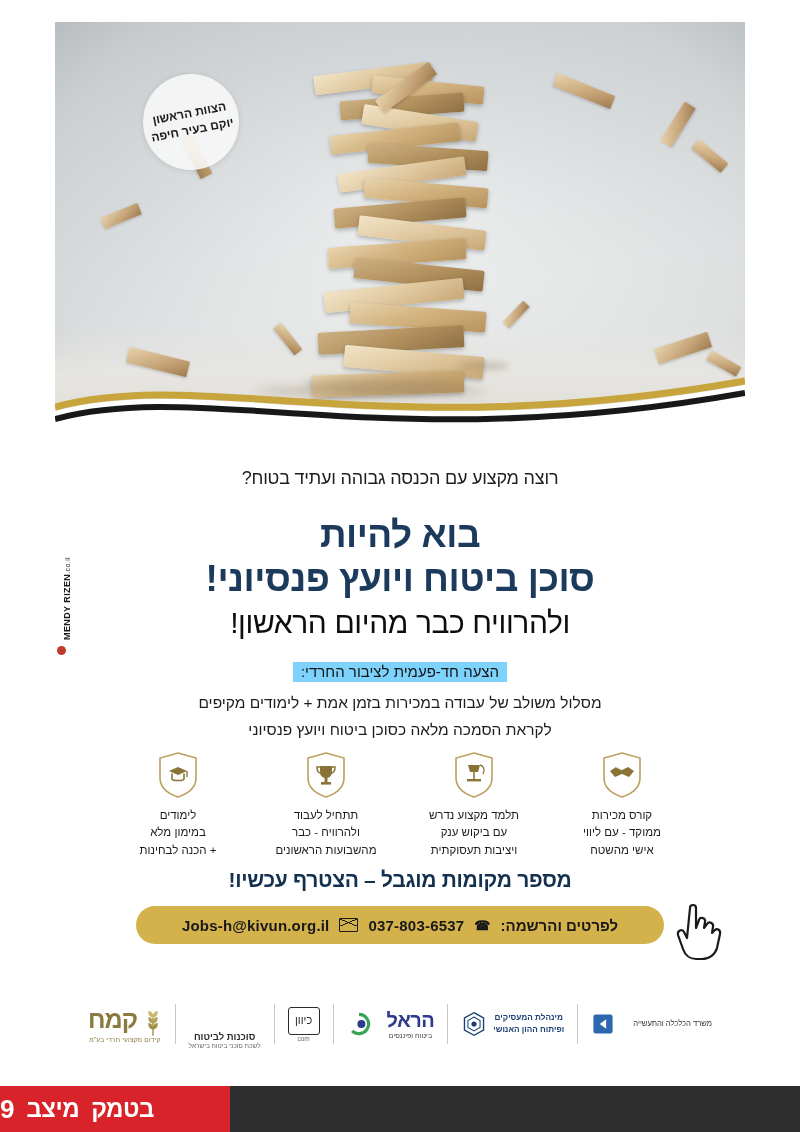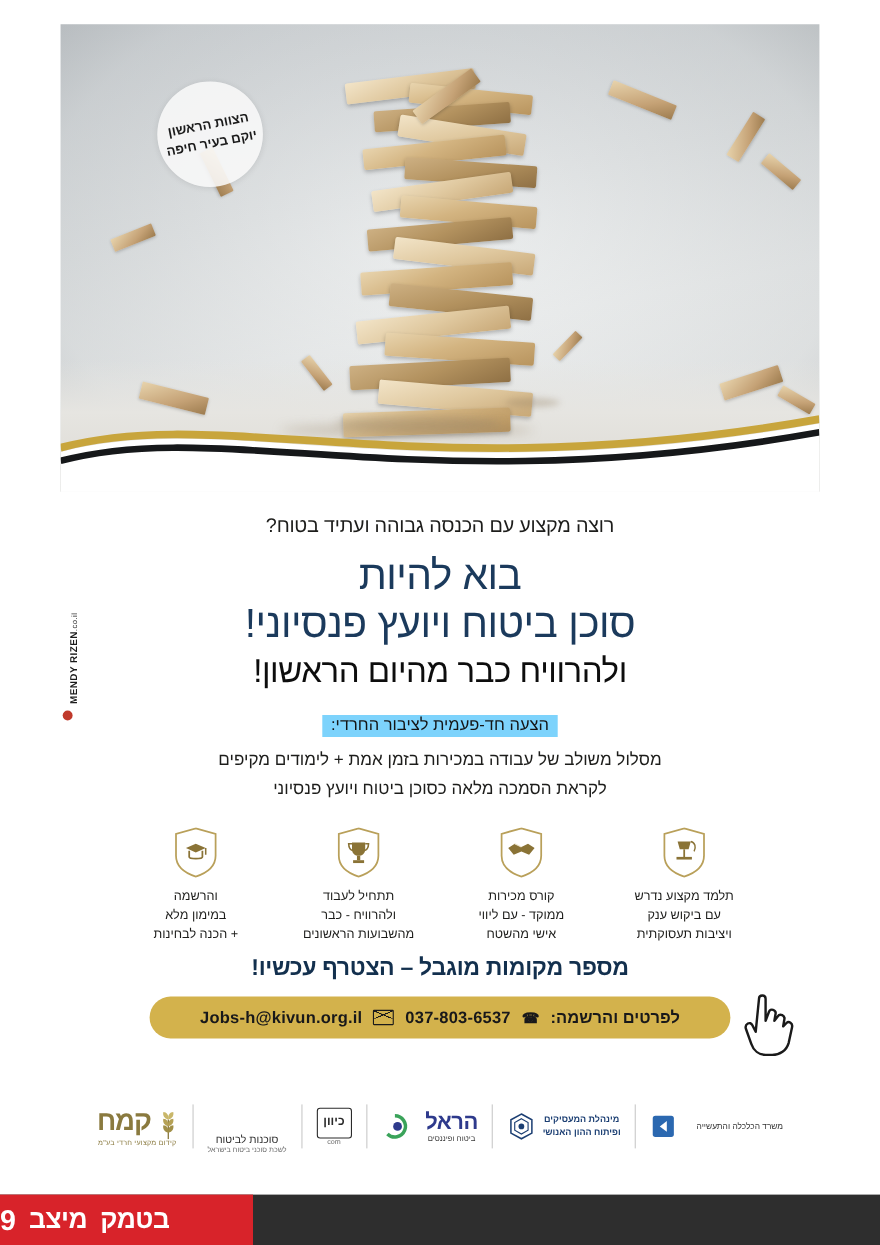--- a/index.html
+++ b/index.html
@@ -109,23 +109,23 @@
   }
 
   
   .copy { position: absolute; left: 55px; top: 468px; width: 690px; text-align: center; }
   .kicker {
     font-size: 18px;
     color: #1d1d1b;
     letter-spacing: -0.2px;
   }
   .head1 {
-    margin-top: 12px;
+    margin-top: 24px;
     font-size: 37px;
-    font-weight: normal;
+    font-weight: bold;
     color: #1b3a5c;
     line-height: 1.18;
     letter-spacing: -0.5px;
   }
   .head2 {
     margin-top: 6px;
     font-size: 30px;
     font-weight: normal;
     color: #0d0d0d;
     letter-spacing: -0.4px;
@@ -243,27 +243,27 @@
     height: 62px;
     display: flex;
     align-items: center;
     justify-content: center;
     padding: 0 13px;
     text-align: center;
   }
   .logo-div { width: 1px; height: 40px; background: #c9c9c9; }
   .kemach-name { font-size: 25px; font-weight: bold; color: #8a7a3f; letter-spacing: -1px; }
   .kemach-sub { font-size: 6.5px; color: #8a7a3f; letter-spacing: 0.2px; }
-  .ins-name { font-size: 9.5px; font-weight: normal; color: #2b2b2b; margin-top: 31px; }
+  .ins-name { font-size: 9.5px; font-weight: bold; color: #2b2b2b; margin-top: 31px; }
   .ins-sub { font-size: 6.5px; color: #6a6a6a; }
   .biz-box {
     width: 30px; height: 26px;
     border: 1.4px solid #2a2a2a;
     border-radius: 3px;
-    font-size: 11px; font-weight: bold; color: #2a2a2a;
+    font-size: 11px; font-weight: normal; color: #2a2a2a;
     display: flex; align-items: center; justify-content: center;
     line-height: 1;
   }
   .harel-name { font-size: 20px; font-weight: bold; color: #2e3a8c; letter-spacing: -0.5px; }
   .harel-sub { font-size: 7px; color: #3a3a3a; }
   .gov-name { font-size: 8.2px; font-weight: bold; color: #1c3f73; line-height: 1.45; }
   .min-name { font-size: 7.6px; color: #333; line-height: 1.4; }
 
   
   .footer {
@@ -379,21 +379,21 @@
 
     <div class="feature">
       <div class="shield">
         <svg viewBox="0 0 40 46" width="40" height="46">
           <path d="M20 1 L38 6 V26 C38 37 29 42 20 45 C11 42 2 37 2 26 V6 Z" fill="none" stroke="#b9a05a" stroke-width="1.6"></path>
           <path d="M11 19 L20 15 L29 19 L20 23 Z" fill="#8a7336"></path>
           <path d="M14 21.5 V27 C14 29 26 29 26 27 V21.5" fill="none" stroke="#8a7336" stroke-width="1.6"></path>
           <path d="M29 19 V25" stroke="#8a7336" stroke-width="1.4"></path>
         </svg>
       </div>
-      <div class="feature-text" style="white-space:pre-line">והרשמה
+      <div class="feature-text" style="white-space:pre-line">לימודים
 במימון מלא
 + הכנה לבחינות</div>
     </div>
 
     <div class="feature">
       <div class="shield">
         <svg viewBox="0 0 40 46" width="40" height="46">
           <path d="M20 1 L38 6 V26 C38 37 29 42 20 45 C11 42 2 37 2 26 V6 Z" fill="none" stroke="#b9a05a" stroke-width="1.6"></path>
           <path d="M14 14 H26 V20 C26 24 23 26 20 26 C17 26 14 24 14 20 Z" fill="#8a7336"></path>
           <path d="M14 15 H11 C11 19 13 21 15 21" fill="none" stroke="#8a7336" stroke-width="1.5"></path>
@@ -404,42 +404,42 @@
       </div>
       <div class="feature-text" style="white-space:pre-line">תתחיל לעבוד
 ולהרוויח - כבר
 מהשבועות הראשונים</div>
     </div>
 
     <div class="feature">
       <div class="shield">
         <svg viewBox="0 0 40 46" width="40" height="46">
           <path d="M20 1 L38 6 V26 C38 37 29 42 20 45 C11 42 2 37 2 26 V6 Z" fill="none" stroke="#b9a05a" stroke-width="1.6"></path>
-          <path d="M8 19 L14 15 L20 18 L26 15 L32 19 L27 25 L20 22 L13 25 Z" fill="#8a7336"></path>
-          <path d="M14 15 L20 18" stroke="#efe6cf" stroke-width="1"></path>
-        </svg>
-      </div>
-      <div class="feature-text" style="white-space:pre-line">קורס מכירות
-ממוקד - עם ליווי
-אישי מהשטח</div>
+          <path d="M14 13 H26 L24 20 H16 Z" fill="#8a7336"></path>
+          <path d="M20 20 V27" stroke="#8a7336" stroke-width="1.6"></path>
+          <rect x="13" y="27" width="14" height="2.4" fill="#8a7336"></rect>
+          <path d="M26 13 C30 14 31 18 29 22" fill="none" stroke="#8a7336" stroke-width="1.3"></path>
+        </svg>
+      </div>
+      <div class="feature-text" style="white-space:pre-line">תלמד מקצוע נדרש
+עם ביקוש ענק
+ויציבות תעסוקתית</div>
     </div>
 
     <div class="feature">
       <div class="shield">
         <svg viewBox="0 0 40 46" width="40" height="46">
           <path d="M20 1 L38 6 V26 C38 37 29 42 20 45 C11 42 2 37 2 26 V6 Z" fill="none" stroke="#b9a05a" stroke-width="1.6"></path>
-          <path d="M14 13 H26 L24 20 H16 Z" fill="#8a7336"></path>
-          <path d="M20 20 V27" stroke="#8a7336" stroke-width="1.6"></path>
-          <rect x="13" y="27" width="14" height="2.4" fill="#8a7336"></rect>
-          <path d="M26 13 C30 14 31 18 29 22" fill="none" stroke="#8a7336" stroke-width="1.3"></path>
-        </svg>
-      </div>
-      <div class="feature-text" style="white-space:pre-line">תלמד מקצוע נדרש
-עם ביקוש ענק
-ויציבות תעסוקתית</div>
+          <path d="M8 19 L14 15 L20 18 L26 15 L32 19 L27 25 L20 22 L13 25 Z" fill="#8a7336"></path>
+          <path d="M14 15 L20 18" stroke="#efe6cf" stroke-width="1"></path>
+        </svg>
+      </div>
+      <div class="feature-text" style="white-space:pre-line">קורס מכירות
+ממוקד - עם ליווי
+אישי מהשטח</div>
     </div>
   </div>
 
   <div class="limited">מספר מקומות מוגבל – הצטרף עכשיו!</div>
 
   <div class="contact-bar">
     <span>לפרטים והרשמה:</span>
     <span class="ico-circle">☎</span>
     <span class="phone">037-803-6537</span>
     <span class="mail-badge"></span>

